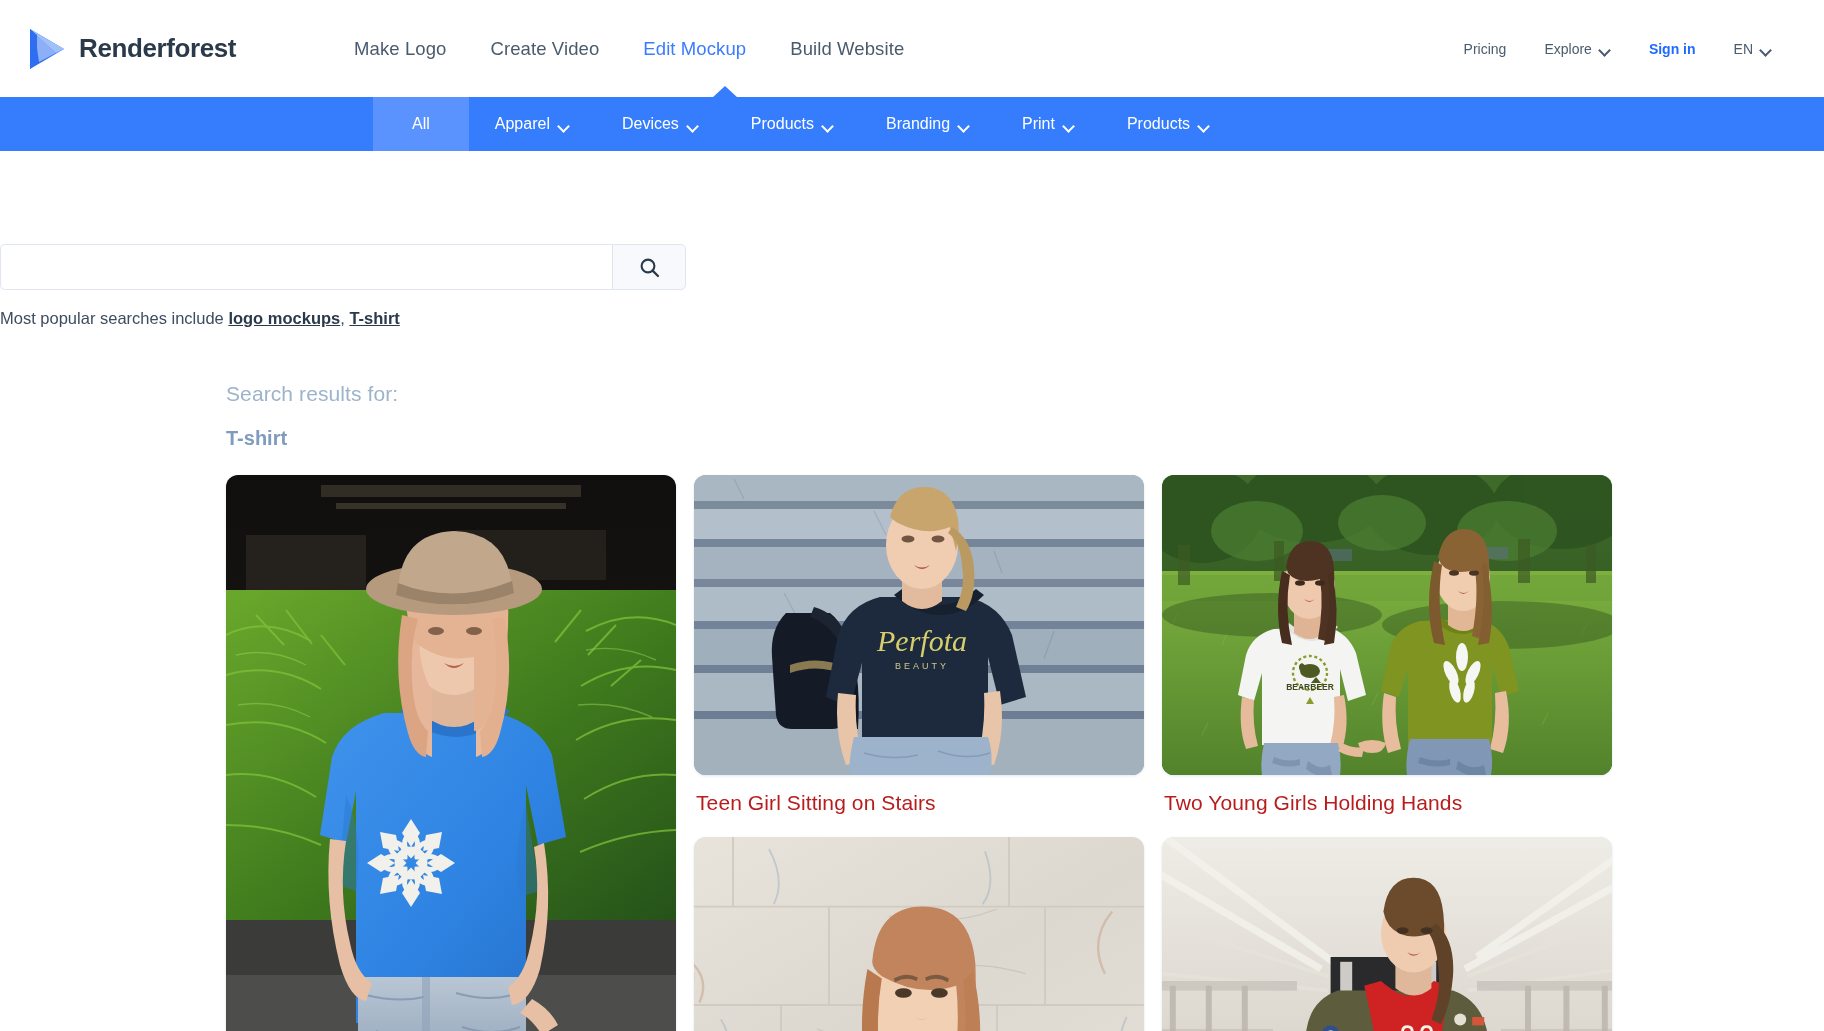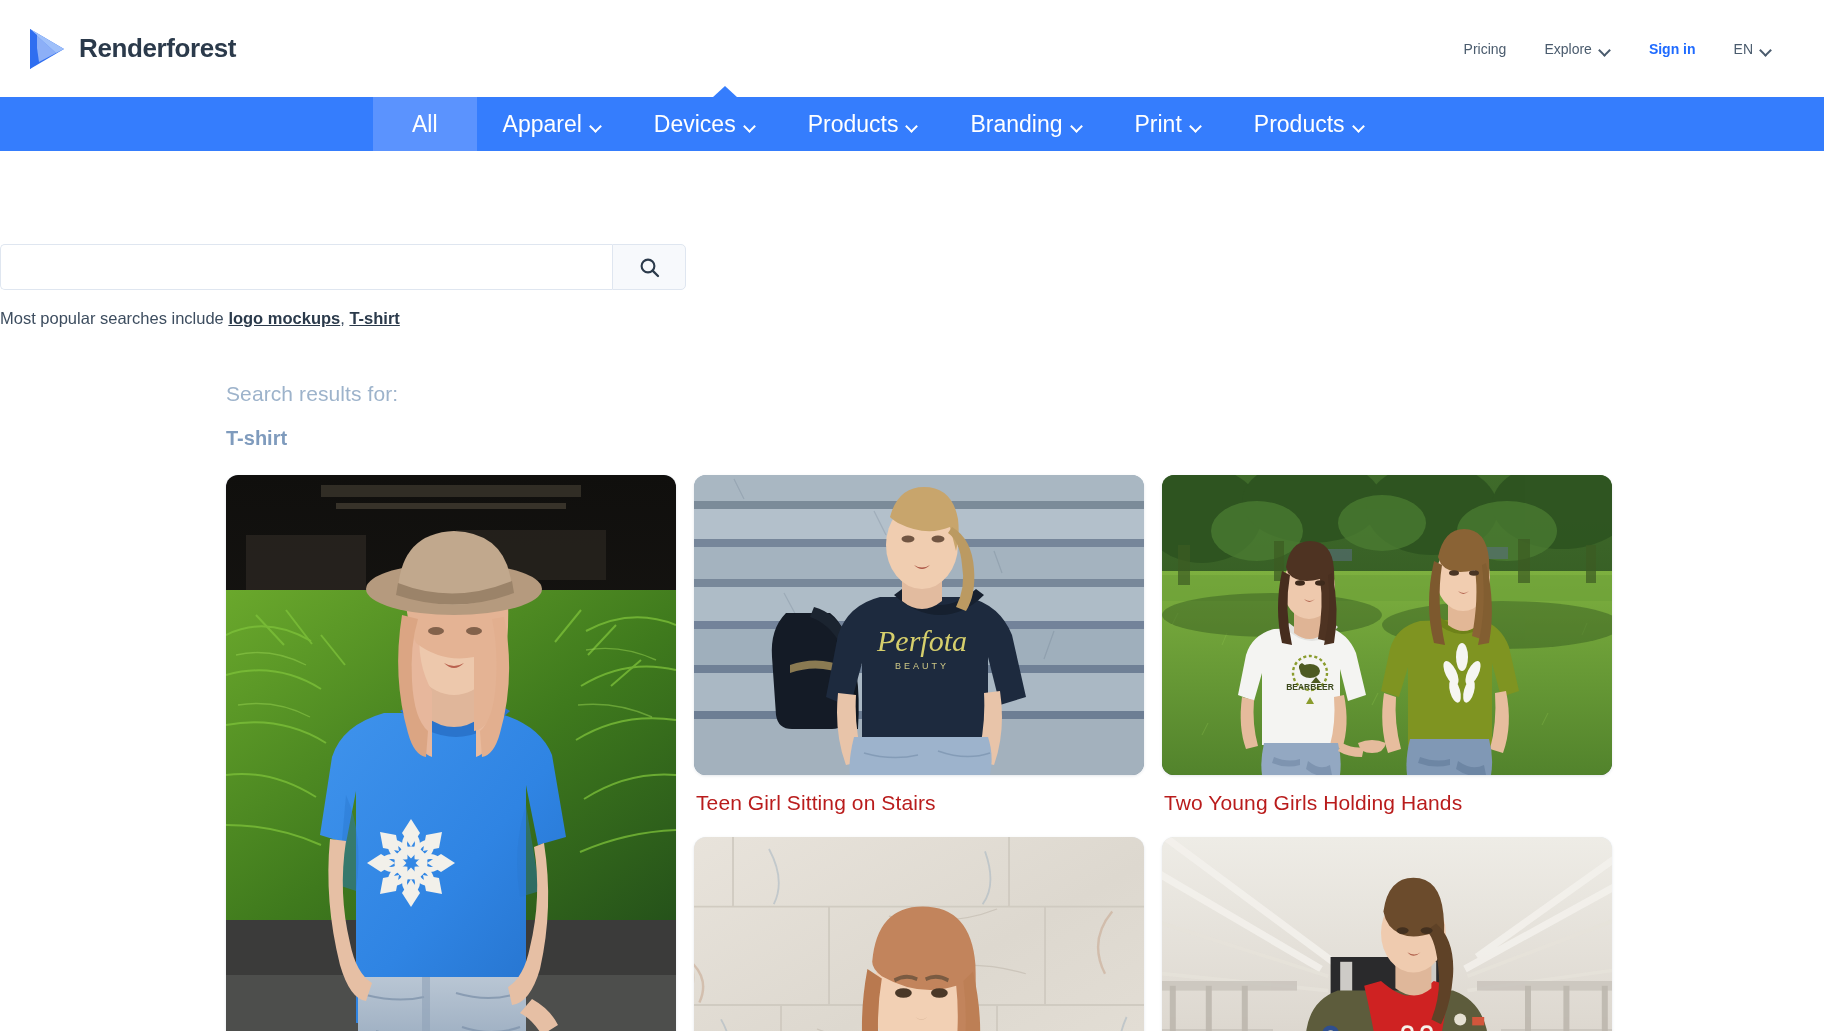--- a/index.html
+++ b/index.html
@@ -99,21 +99,21 @@
     border-left: 13px solid transparent;
     border-right: 13px solid transparent;
     border-bottom: 12px solid #357dfd;
   }
   .cat-item {
     display: flex;
     align-items: center;
     justify-content: center;
     gap: 9px;
     color: #ffffff;
-    font-size: 23px;
+    font-size: 16px;
     cursor: pointer;
     padding: 0 26px;
     white-space: nowrap;
   }
   .cat-item.active { background: #5b93fe; padding: 0 39px; }
   .cat-item .caret { width: 11px; height: 7px; }
 
   
   .search-area {
     padding-top: 93px;
@@ -213,20 +213,26 @@
   <div class="brand">
     <svg class="brand-mark" viewBox="0 0 42 46">
       <path d="M4 3 L4 43 L38 23 Z" fill="#2f6ef0"></path>
       <path d="M4 3 L38 23 L30 27 L9 8 Z" fill="#9fc0fa"></path>
       <path d="M9 8 L30 27 L13 36 Z" fill="#d9e6fd" opacity="0.55"></path>
       <path d="M4 3 L4 43 L11 37 L11 9 Z" fill="#2f6ef0"></path>
     </svg>
     <span class="brand-name">Renderforest</span>
   </div>
 
+  <nav class="main-nav">
+    <span class="main-nav-item">Make Logo</span>
+    <span class="main-nav-item">Create Video</span>
+    <span class="main-nav-item active">Edit Mockup</span>
+    <span class="main-nav-item">Build Website</span>
+  </nav>
 
   <div class="header-right">
     <span class="hr-item">Pricing</span>
     <span class="hr-item">
       <span>Explore</span>
       <i class="caret"></i>
     </span>
     <span class="hr-item signin">Sign in</span>
     <span class="hr-item">
       <span>EN</span>

